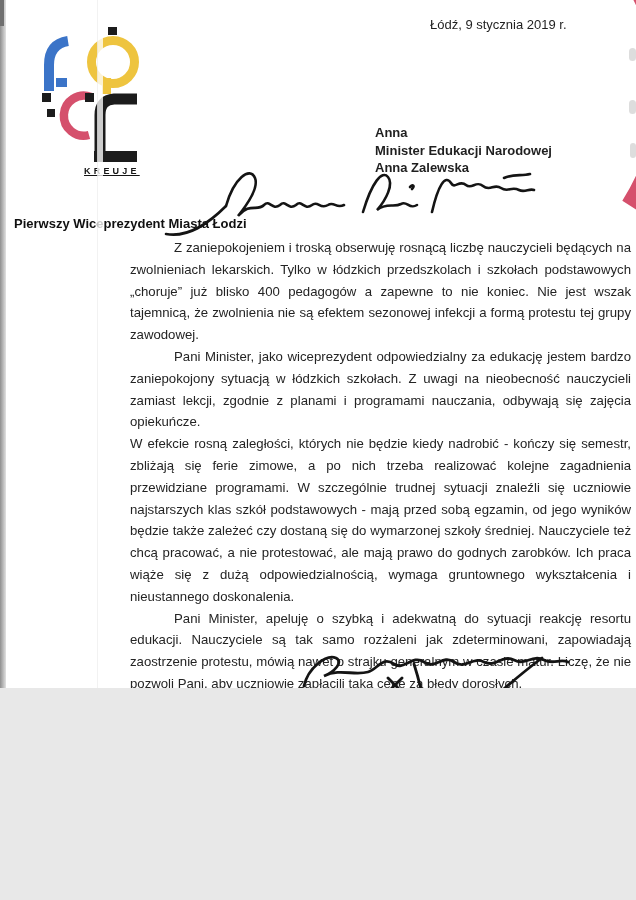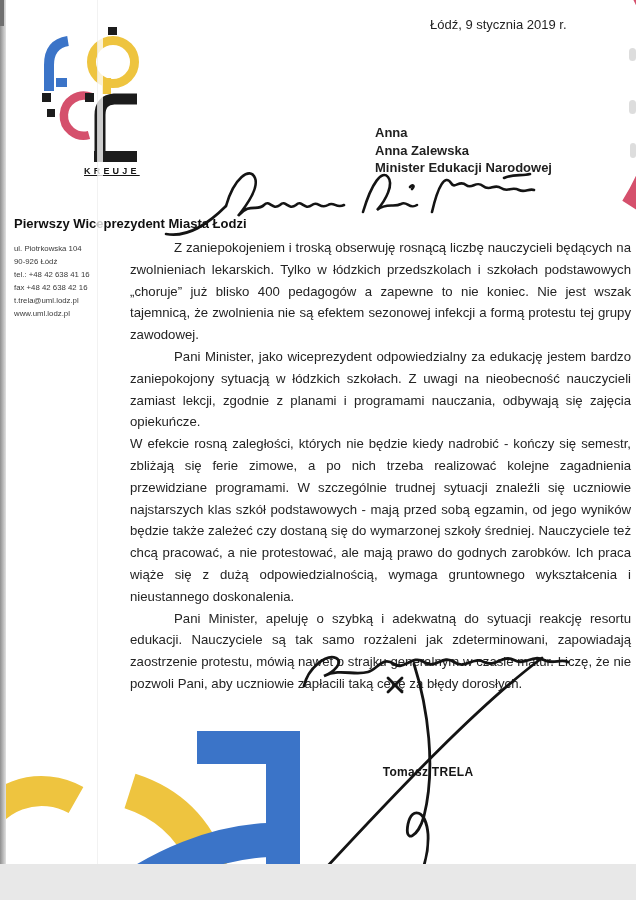--- a/index.html
+++ b/index.html
@@ -1,17 +1,17 @@
 <!DOCTYPE html>
 <html><head>
 <meta charset="utf-8">
 <style>
   html,body{margin:0;padding:0;background:#e8e8e8;}
   .page{
-    position:relative;width:636px;height:864px;background:#ffffff;
+    position:relative;width:636px;height:688px;background:#ffffff;
     overflow:hidden;font-family:"Liberation Sans",sans-serif;color:#262626;
     margin:0 auto;
   }
   .abs{position:absolute;}
   
   .date{left:430px;top:17px;font-size:13px;color:#1f1f1f;white-space:nowrap;z-index:2;}
   .recipient{left:375px;top:124px;font-size:13px;font-weight:700;line-height:17.5px;color:#1f1f1f;z-index:2;}
   .sender{left:14px;top:216px;z-index:2;}
   .sender-title{font-size:13px;font-weight:700;color:#101010;white-space:nowrap;}
   .sender-addr{margin-top:11px;font-size:7.8px;line-height:13px;color:#3a3a3a;}
@@ -68,34 +68,26 @@
       <rect x="266" y="731" width="34" height="170" fill="#3b74c8"></rect>
     </g>
   </svg>
 
   <div class="abs date">Łódź, 9 stycznia 2019 r.</div>
 
   <div class="abs kreuje">KREUJE</div>
 
   <div class="abs sender">
     <div class="sender-title">Pierwszy Wiceprezydent Miasta Łodzi</div>
-    <div class="sender-addr">
-      <div>ul. Piotrkowska 104</div>
-      <div>90-926 Łódź</div>
-      <div>tel.: +48 42 638 41 16</div>
-      <div>fax +48 42 638 42 16</div>
-      <div>t.trela@uml.lodz.pl</div>
-      <div>www.uml.lodz.pl</div>
-    </div>
   </div>
 
   <div class="abs recipient">
     <div>Anna</div>
+    <div>Minister Edukacji Narodowej</div>
     <div>Anna Zalewska</div>
-    <div>Minister Edukacji Narodowej</div>
   </div>
 
   <svg class="abs handwriting salutation-svg" viewBox="0 0 380 85" role="img" aria-label="Szanowna Pani Minister">
     <g fill="none" stroke-linecap="round" stroke-width="2.6" stroke="#141414">
       <path d="M 6,74 C 28,78 48,64 66,46"></path>
       <path d="M 66,46 C 74,18 90,6 95,18 C 99,28 86,46 78,56 C 90,42 97,52 104,45 C 110,39 112,51 120,45 C 126,39 128,51 136,45 C 142,39 144,51 152,45 C 158,40 160,50 168,45 C 174,41 176,49 184,45"></path>
       <path d="M 203,52 C 212,22 222,10 228,17 C 234,24 226,40 217,50 C 227,42 234,48 241,44 C 247,40 249,50 257,45"></path>
       <path d="M 250,27 C 253,24 255,26 252,29"></path>
       <path d="M 272,52 C 278,26 285,14 291,23 C 295,30 299,19 306,25 C 312,30 316,20 323,26 C 330,32 334,23 341,28 C 348,33 351,26 359,30 C 365,33 369,28 374,30"></path>
       <path d="M 344,18 C 352,14 362,16 370,14"></path>

